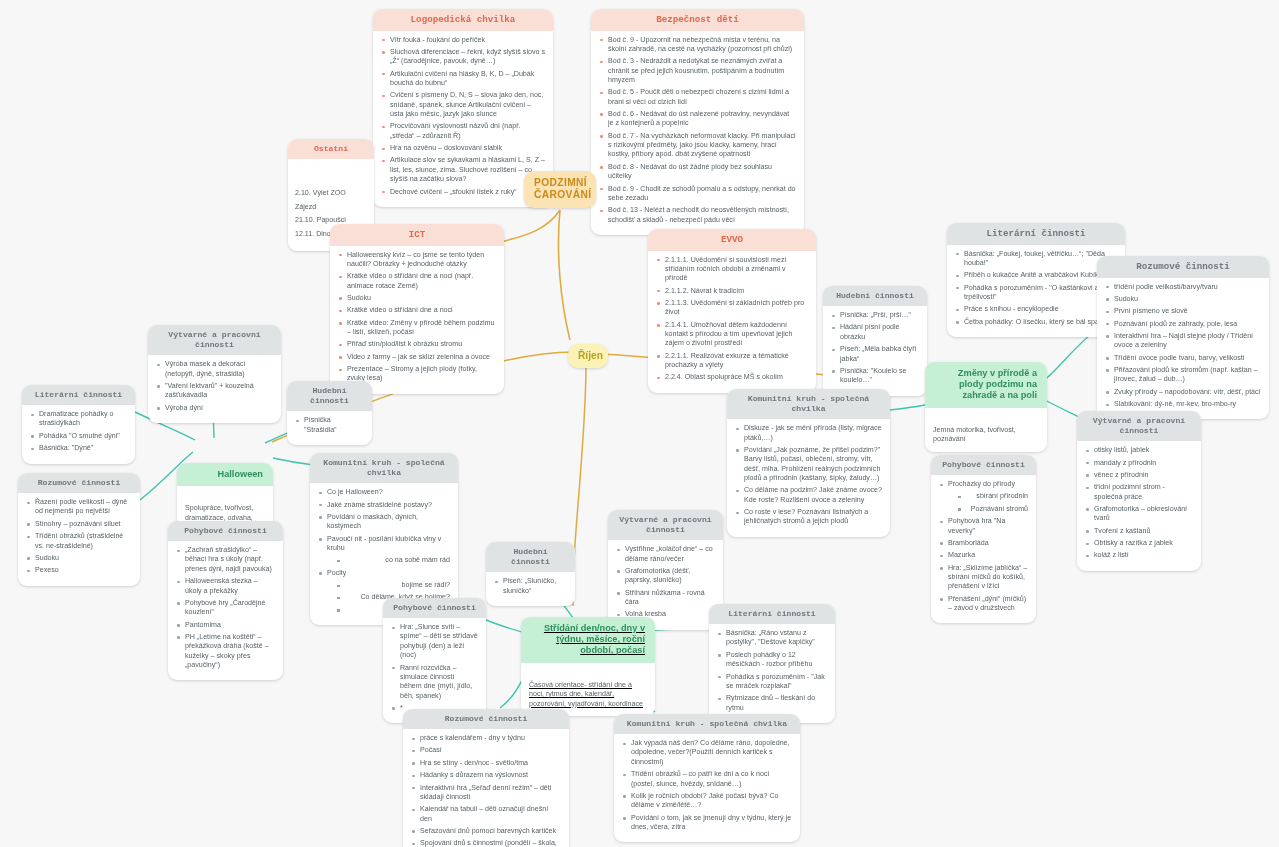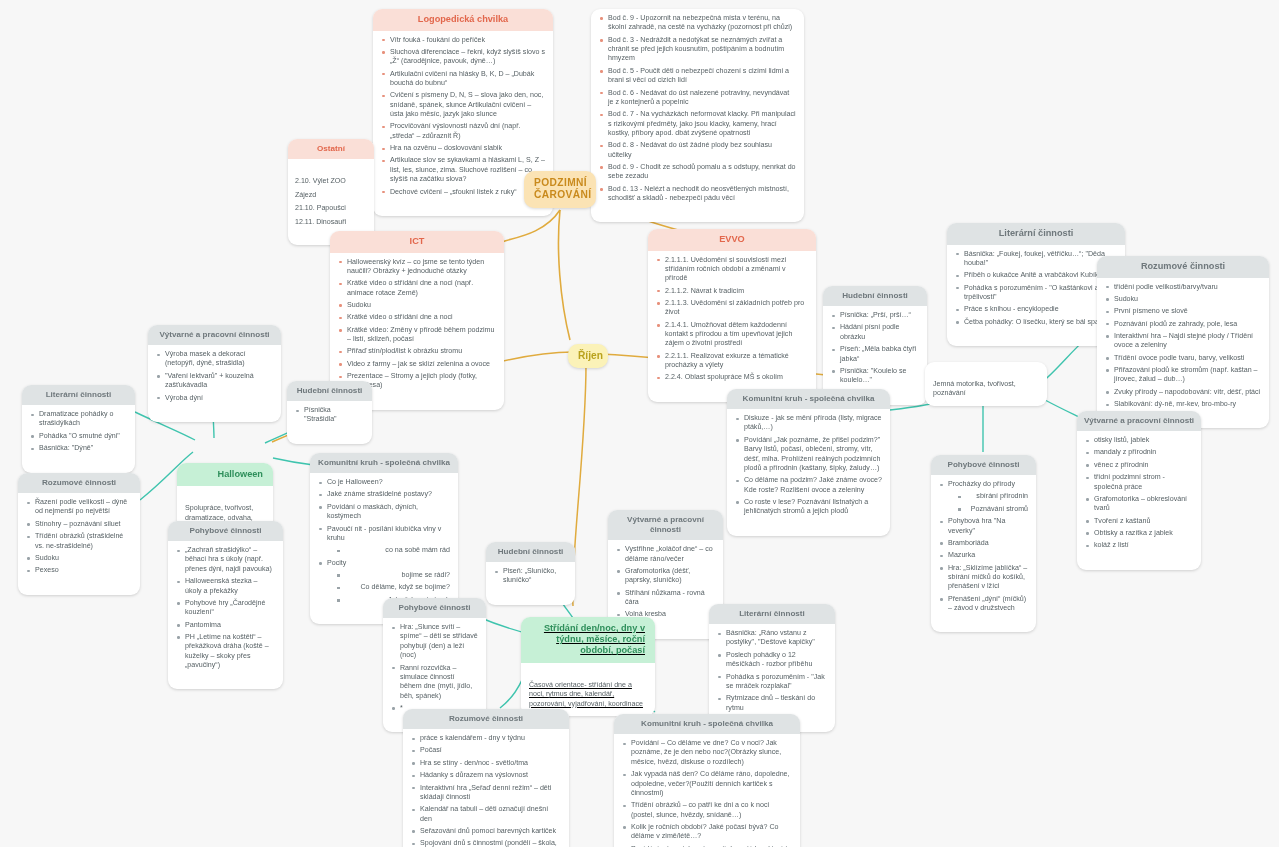--- a/index.html
+++ b/index.html
@@ -21,22 +21,23 @@
     box-shadow:0 1px 3px rgba(0,0,0,.16);
     overflow:hidden;
     box-sizing:border-box;
   }
   .card .hdr{
     text-align:center;
     font-weight:bold;
     padding:5px 6px 5px;
     line-height:1.25;
     box-sizing:border-box;
-  }
-  .card .body{padding:5px 8px 16px 8px;}
+    font-family:Liberation Mono, monospace;
+  }
+  .card .body{padding:5px 8px 7px 8px;}
   .card ul{
     margin:0;padding:0;list-style:none;
   }
   .card li{
     position:relative;
     padding-left:9px;
     margin:0 0 3px 0;
     line-height:1.32;
     color:#555f63;
   }
@@ -138,57 +139,58 @@
     <li>Cvičení s písmeny D, N, S – slova jako den, noc, snídaně, spánek, slunce Artikulační cvičení – ústa jako měsíc, jazyk jako slunce</li>
     <li>Procvičování výslovnosti názvů dní (např. „středa“ – zdůraznit Ř)</li>
     <li>Hra na ozvěnu – doslovování slabik</li>
     <li>Artikulace slov se sykavkami a hláskami L, S, Z – list, les, slunce, zima. Sluchové rozlišení – co slyšíš na začátku slova?</li>
     <li>Dechové cvičení – „sfoukni lístek z ruky“</li>
   </ul>
       </div>
 </div>
 
 <div class="card t-red" style="left:591px;top:9px;width:213px;">
+  <div class="hdr fs9">Bezpečnost dětí</div>
   <div class="body fs7">
         <ul>
     <li>Bod č. 9 - Upozornit na nebezpečná místa v terénu, na školní zahradě, na cestě na vycházky (pozornost při chůzi)</li>
     <li>Bod č. 3 - Nedráždit a nedotýkat se neznámých zvířat a chránit se před jejich kousnutím, poštípáním a bodnutím hmyzem</li>
     <li>Bod č. 5 - Poučit děti o nebezpečí chození s cizími lidmi a brani si věcí od cizích lidí</li>
     <li>Bod č. 6 - Nedávat do úst nalezené potraviny, nevyndávat je z kontejnerů a popelnic</li>
     <li>Bod č. 7 - Na vycházkách neformovat klacky. Při manipulaci s rizikovými předměty, jako jsou klacky, kameny, hrací kostky, příbory apod. dbát zvýšené opatrnosti</li>
     <li>Bod č. 8 - Nedávat do úst žádné plody bez souhlasu učitelky</li>
     <li>Bod č. 9 - Chodit ze schodů pomalu a s odstupy, nenrkat do sebe zezadu</li>
     <li>Bod č. 13 - Nelézt a nechodit do neosvětlených místností, schodišť a skladů - nebezpečí pádu věcí</li>
   </ul>
       </div>
 </div>
 
 <div class="card t-red" style="left:288px;top:139px;width:86px;">
   <div class="hdr fs8">Ostatní</div>
-  <div class="body fs7" style="padding:16px 7px;">
+  <div class="body fs7" style="padding:10px 7px;margin-top:18px;">
     <div style="color:#555f63;line-height:1.9;">
       <div>2.10. Výlet ZOO Zájezd</div>
       <div>21.10. Papoušci</div>
       <div>12.11. Dinosauři</div>
     </div>
   </div>
 </div>
 
 <div class="node central" style="left:524px;top:171px;width:72px;">
   <div class="title fs10">
     <div>PODZIMNÍ</div>
     <div>ČAROVÁNÍ</div>
   </div>
 </div>
 
 <div class="node sun" style="left:568px;top:344px;width:40px;">
   <div class="title fs10">Říjen</div>
 </div>
 
-<div class="card t-red" style="left:330px;top:231px;width:174px;">
+<div class="card t-red" style="left:330px;top:224px;width:174px;">
   <div class="hdr fs9">ICT</div>
   <div class="body fs7">
         <ul>
     <li>Halloweenský kvíz – co jsme se tento týden naučili? Obrázky + jednoduché otázky</li>
     <li>Krátké video o střídání dne a noci (např. animace rotace Země)</li>
     <li>Sudoku</li>
     <li>Krátké video o střídání dne a noci</li>
     <li>Krátké video: Změny v přírodě během podzimu – listí, sklizeň, počasí</li>
     <li>Přiřaď stín/plod/list k obrázku stromu</li>
     <li>Video z farmy – jak se sklízí zelenina a ovoce</li>
@@ -247,20 +249,21 @@
         <ul>
     <li>Písnička: „Prší, prší…“</li>
     <li>Hádání písní podle obrázku</li>
     <li>Píseň: „Měla babka čtyři jabka“</li>
     <li>Písnička: "Koulelo se koulelo…"</li>
   </ul>
       </div>
 </div>
 
 <div class="node green" style="left:925px;top:362px;width:122px;">
+  <div class="title fs9">Změny v přírodě a plody podzimu na zahradě a na poli</div>
   <div class="desc fs7">Jemná motorika, tvořivost, poznávání</div>
 </div>
 
 <div class="card t-grey" style="left:727px;top:389px;width:163px;">
   <div class="hdr fs8">Komunitní kruh - společná chvilka</div>
   <div class="body fs7">
         <ul>
     <li>Diskuze - jak se mění příroda (listy,  migrace ptáků,…)</li>
     <li>Povídání „Jak poznáme, že přišel podzim?" Barvy listů, počasí, oblečení, stromy, vítr, déšť, mlha. Prohlížení reálných podzimních plodů a přírodnin (kaštany, šípky, žaludy…)</li>
     <li>Co děláme na podzim? Jaké známe ovoce? Kde roste? Rozlišení ovoce a zeleniny</li>
@@ -452,21 +455,20 @@
     <li>Spojování dnů s činnostmi (pondělí – škola, sobota – výlet…)</li>
 
   </ul>
       </div>
 </div>
 
 <div class="card t-grey" style="left:614px;top:714px;width:186px;">
   <div class="hdr fs8">Komunitní kruh - společná chvilka</div>
   <div class="body fs7">
         <ul>
-    <li>Povídání – Co děláme ve dne? Co v noci? Jak poznáme, že je den nebo noc?(Obrázky slunce, měsíce, hvězd, diskuse o rozdílech)</li>
     <li>Jak vypadá náš den? Co děláme ráno, dopoledne, odpoledne, večer?(Použití denních kartiček s činnostmi)</li>
     <li>Třídění obrázků – co patří ke dni a co k noci (postel, slunce, hvězdy, snídaně…)</li>
     <li>Kolik je ročních období? Jaké počasí bývá? Co děláme v zimě/létě…?</li>
     <li>Povídání o tom, jak se jmenují dny v týdnu, který je dnes, včera, zítra</li>
   </ul>
       </div>
 </div>
 
 </div>
 

